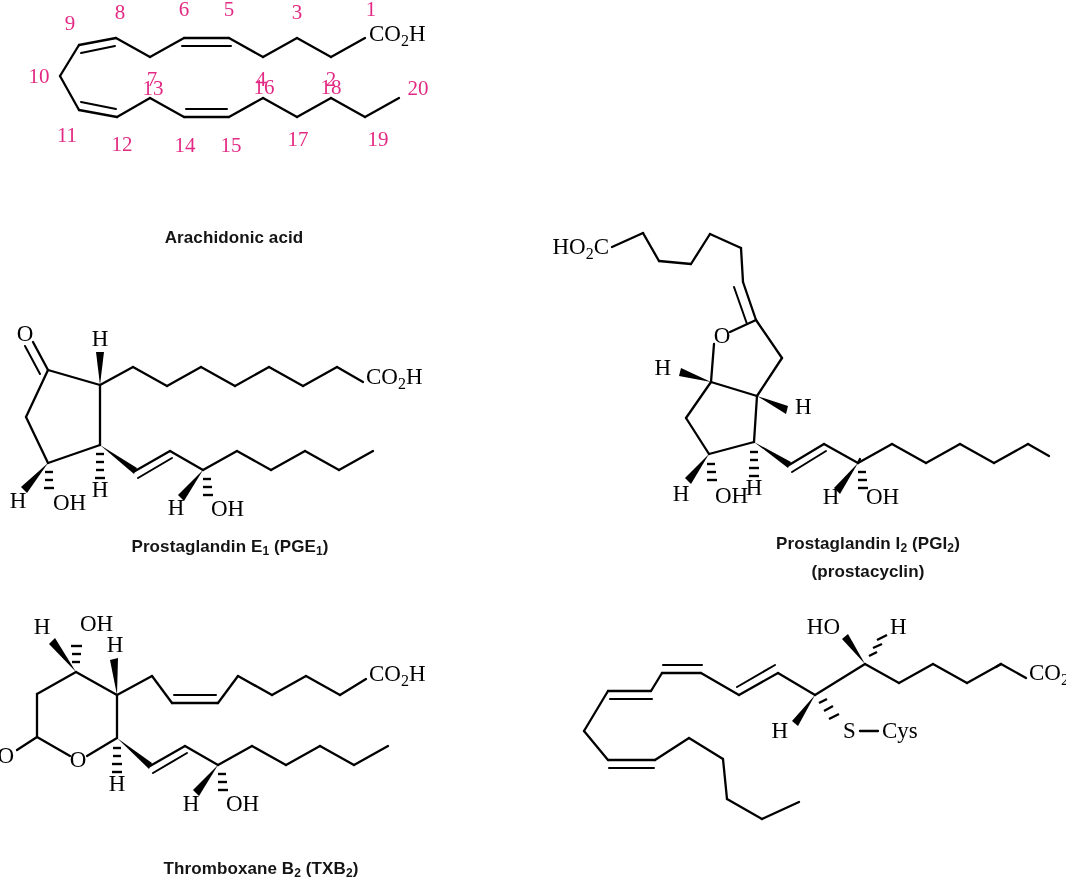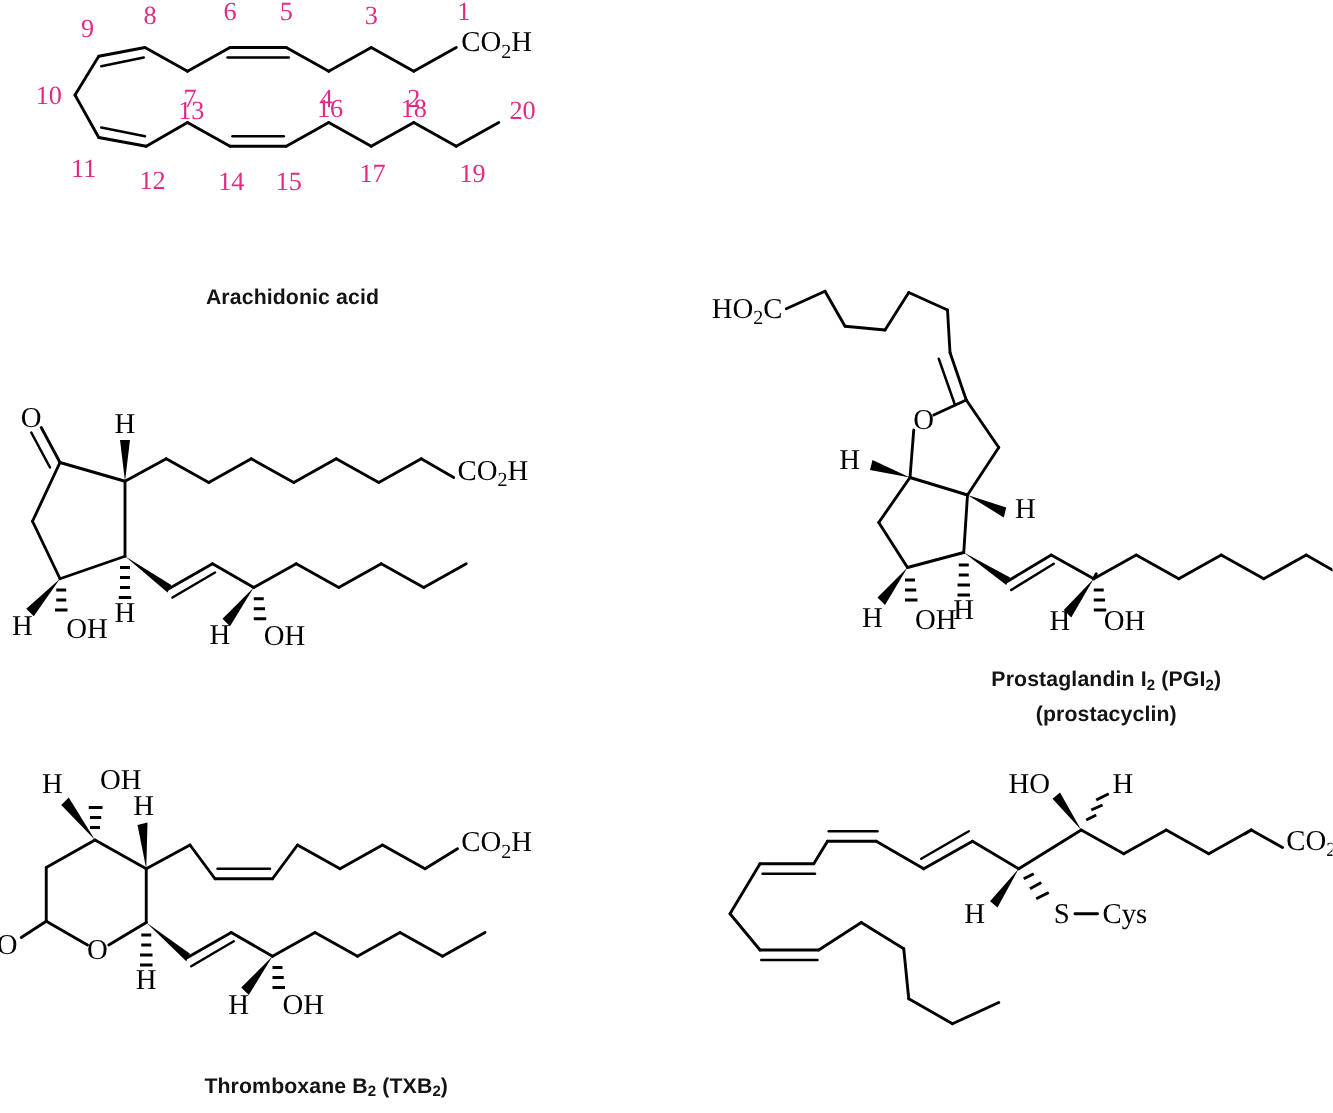--- a/index.html
+++ b/index.html
@@ -195,23 +195,26 @@
       <text class="atom" x="25" y="11" text-anchor="middle">O</text>
       <text class="atom" x="100" y="16" text-anchor="middle">H</text>
       <text class="atom" x="100" y="167" text-anchor="middle">H</text>
       <text class="atom" x="18" y="178" text-anchor="middle">H</text>
       <text class="atom" x="53" y="180" text-anchor="start">OH</text>
       <text class="atom" x="176" y="185" text-anchor="middle">H</text>
       <text class="atom" x="211" y="186" text-anchor="start">OH</text>
       <text class="atom" x="366" y="54" text-anchor="start"><tspan>CO</tspan><tspan class="atom-sub" dy="6">2</tspan><tspan dy="-6">H</tspan></text>
     </g>
   </svg>
+  <div class="caption" style="left:0;top:212px;width:460px;">
+    <span>Prostaglandin E<sub>1</sub> (PGE<sub>1</sub>)</span>
+  </div>
 </div>
 
-<div class="panel" style="left:560px;top:222px;width:506px;height:350px;text-decoration:underline;">
+<div class="panel" style="left:543px;top:222px;width:506px;height:350px;text-decoration:underline;">
   <svg width="506" height="290" viewBox="0 0 506 290">
 
     <g>
       <path class="bond" d="M 69,25 L 100,11"></path>
       <path class="bond" d="M 100,11 L 116,39"></path>
       <path class="bond" d="M 116,39 L 148,42"></path>
       <path class="bond" d="M 148,42 L 167,12"></path>
       <path class="bond" d="M 167,12 L 198,26"></path>
       <path class="bond" d="M 198,26 L 200,60"></path>
 

